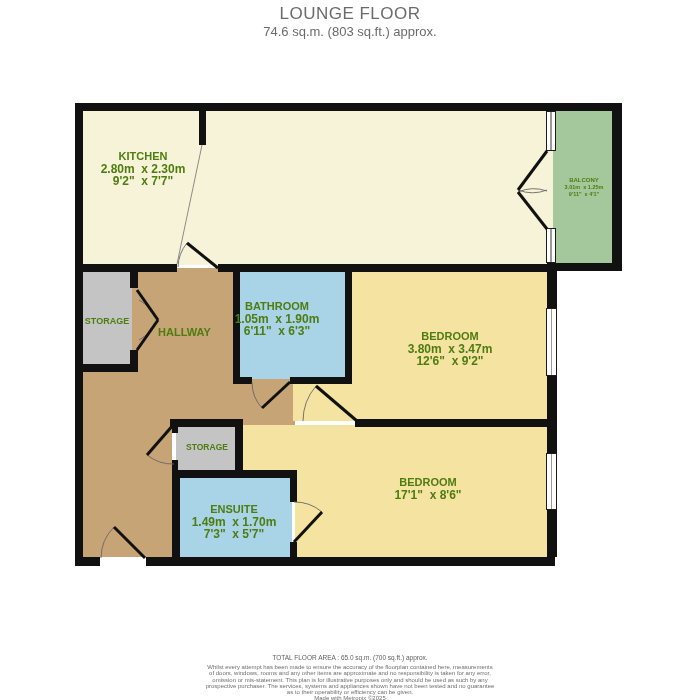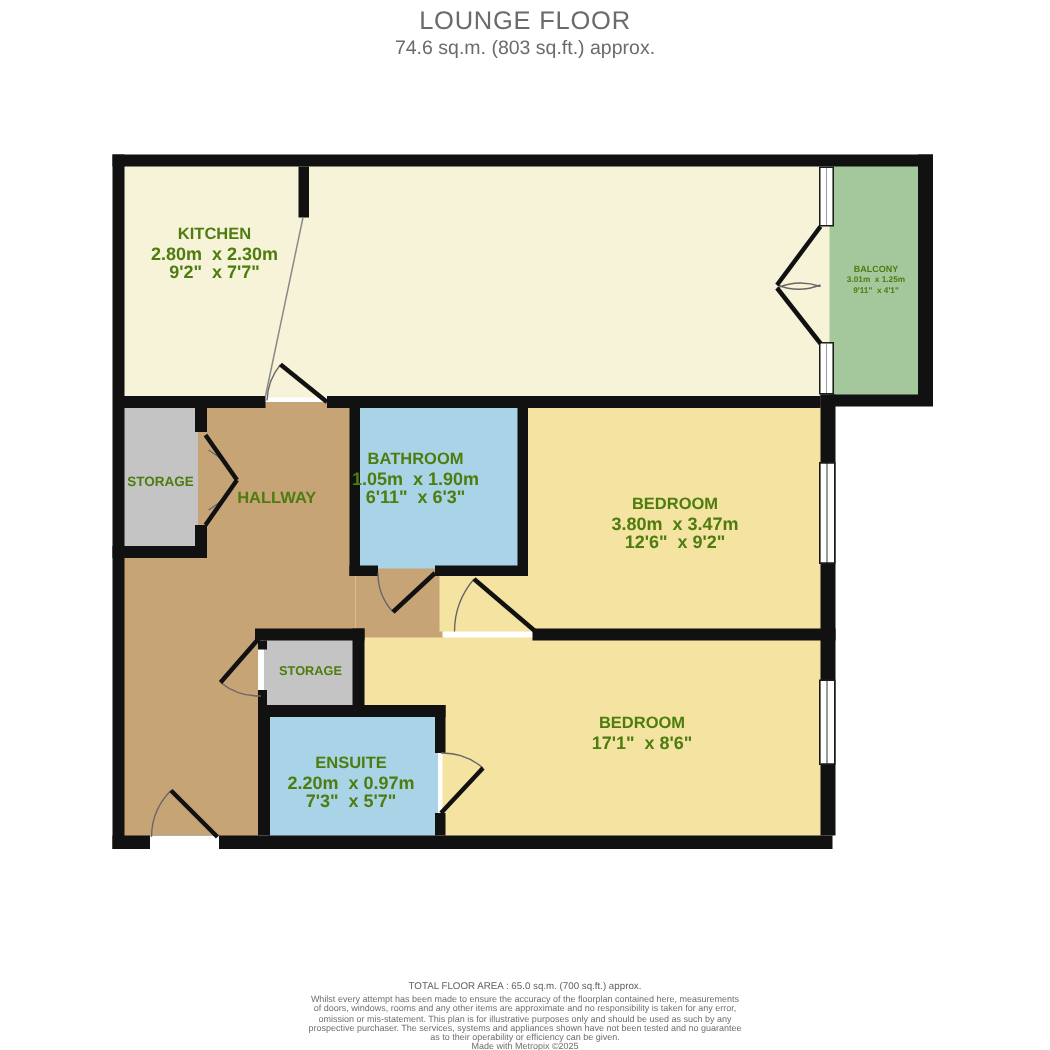--- a/index.html
+++ b/index.html
@@ -151,21 +151,21 @@
     <div class="dim">3.80m  x 3.47m</div>
     <div class="dim">12'6"  x 9'2"</div>
   </div>
 
   <div class="label tag" style="left:177px;top:442px;width:60px;font-size:8.5px;">
     <div>STORAGE</div>
   </div>
 
   <div class="label" style="left:176px;top:503px;width:116px;">
     <div class="nm">ENSUITE</div>
-    <div class="dim">2.20m  x 0.97m</div>
+    <div class="dim">1.49m  x 1.70m</div>
     <div class="dim">7'3"  x 5'7"</div>
   </div>
 
   <div class="label" style="left:330px;top:476px;width:196px;">
     <div class="nm">BEDROOM</div>
     <div class="dim">17'1"  x 8'6"</div>
   </div>
 
   <div class="abs ftr ftr-total">TOTAL FLOOR AREA : 65.0 sq.m. (700 sq.ft.) approx.</div>
   <div class="abs ftr ftr-disc">

